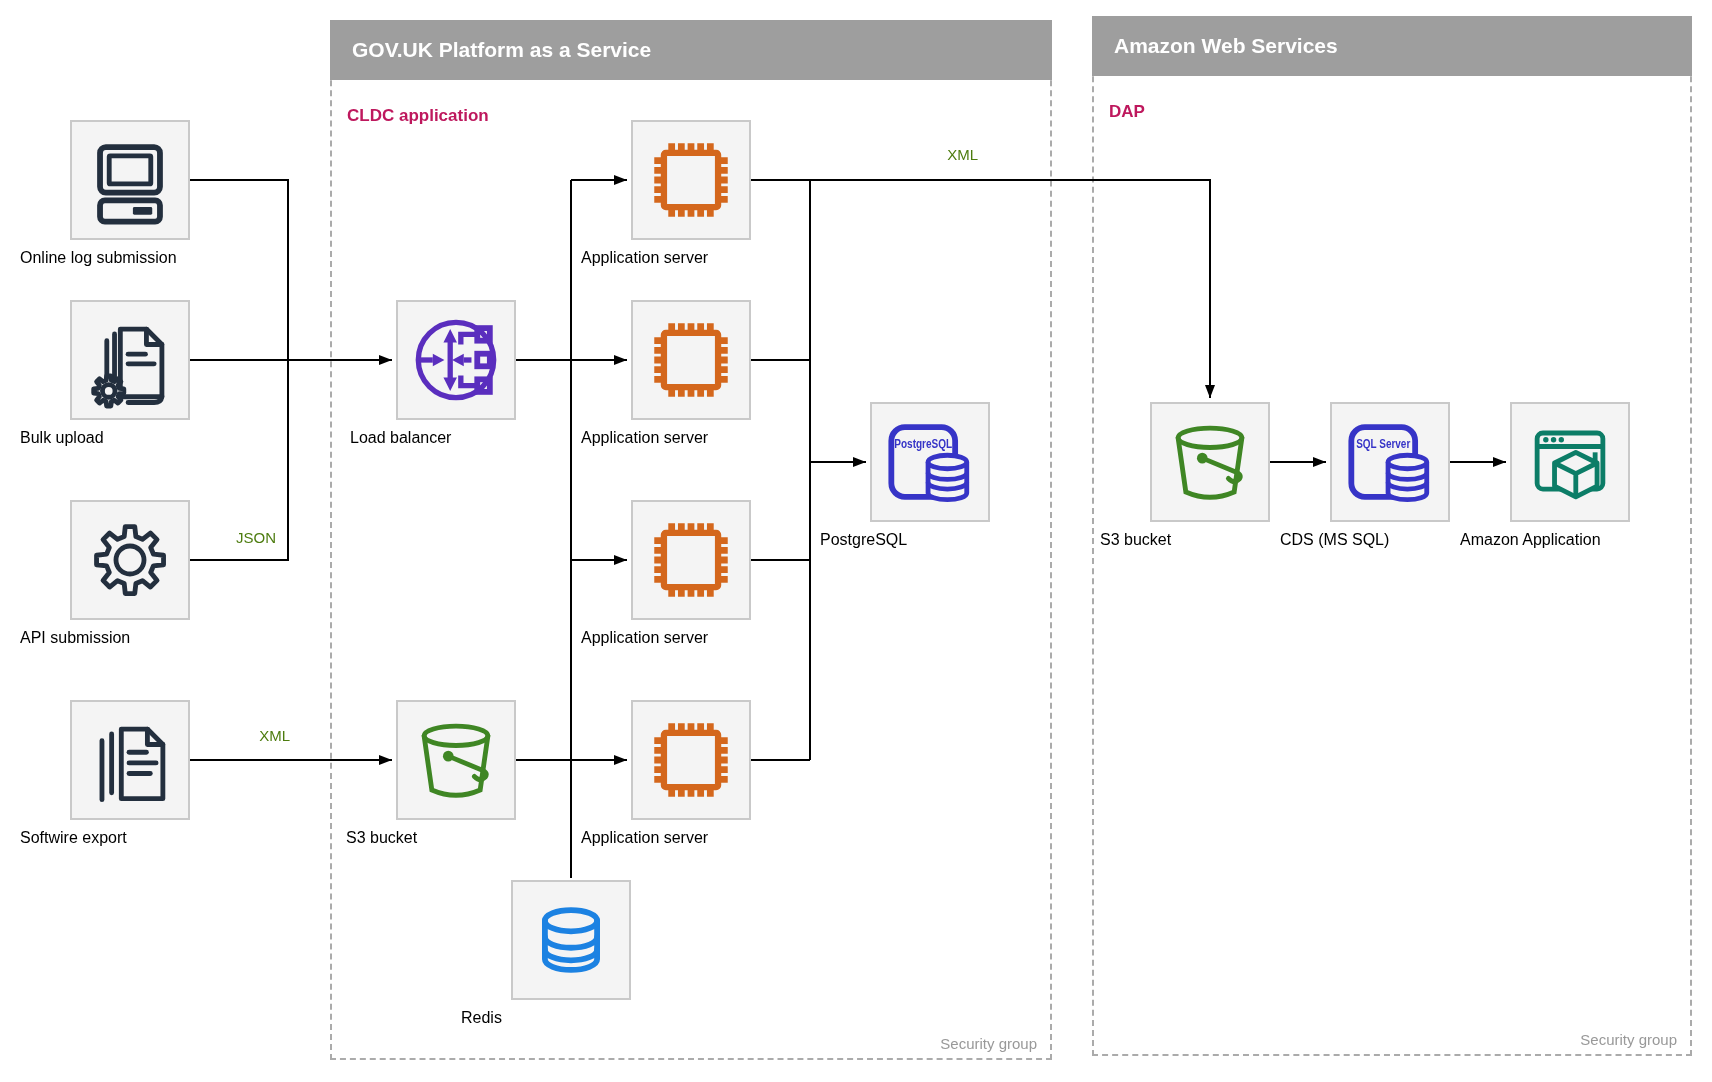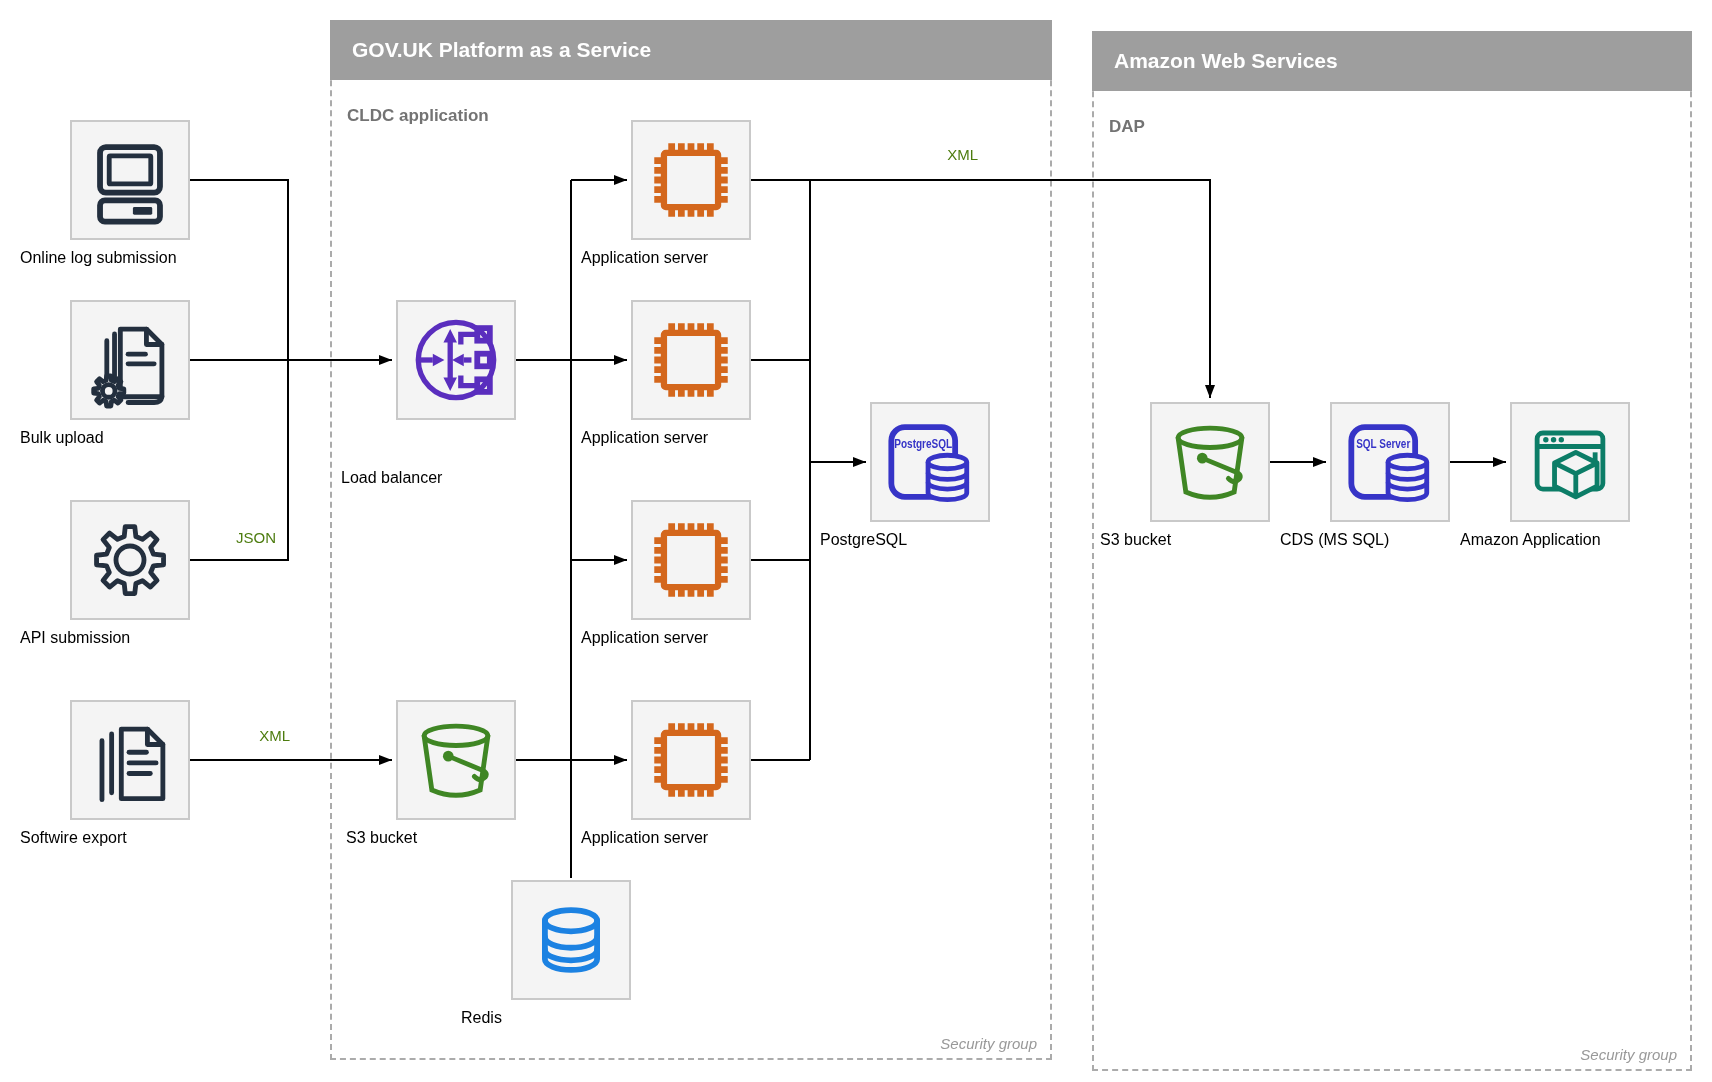--- a/index.html
+++ b/index.html
@@ -2,22 +2,22 @@
 <html style="--navy: #232F3E; --purple: #5A2EBE; --orange: #D4671C; --green: #3F8624; --blue: #1C82E2; --indigo: #3634C7; --teal: #0C7D67; --line: #000000; --node-fill: #F4F4F4; --node-border: #C9C9C9; --container-border: #ABABAB; --header-bg: #9E9E9E; --header-text: #FFFFFF; --muted-text: #999999;"><head>
 <meta charset="utf-8">
 <style>
   html,body{margin:0;padding:0;background:#fff;}
   .canvas{position:relative;width:1712px;height:1082px;background:#fff;
           font-family:"Liberation Sans",sans-serif;overflow:hidden;}
   .container{position:absolute;border:2px dashed var(--container-border);box-sizing:border-box;background:transparent;}
   .container-header{position:absolute;left:-2px;top:-2px;right:-2px;height:60px;background:var(--header-bg);
           color:var(--header-text);font-weight:bold;font-size:21px;display:flex;align-items:center;
           padding-left:22px;box-sizing:border-box;}
-  .container-sublabel{position:absolute;left:15px;top:84px;font-weight:bold;font-size:17px;color:#737373;}
-  .security-label{position:absolute;right:13px;bottom:6px;font-size:15px;color:var(--muted-text);font-style:italic;}
+  .container-sublabel{position:absolute;left:15px;top:84px;font-weight:bold;font-size:17px;color:#be185d;}
+  .security-label{position:absolute;right:13px;bottom:6px;font-size:15px;color:var(--muted-text);}
   .node{position:absolute;width:120px;height:120px;background:var(--node-fill);
         border:2px solid var(--node-border);box-sizing:border-box;}
   .node svg.icon{position:absolute;left:0;top:0;width:116px;height:116px;}
   .node-label{position:absolute;width:220px;text-align:left;font-size:16px;color:#000;line-height:20px;}
   .edge-label{position:absolute;width:100px;text-align:right;font-size:15px;color:#4d7c0f;}
   #wires{position:absolute;left:0;top:0;pointer-events:none;}
 </style>
 </head>
 <body>
 
@@ -136,21 +136,21 @@
   </svg>
 
   <div class="container" style="left:330px;top:20px;width:722px;height:1040px;">
     <div class="container-header">
       <span>GOV.UK Platform as a Service</span>
     </div>
     <div class="container-sublabel">CLDC application</div>
     <div class="security-label">Security group</div>
   </div>
 
-  <div class="container" style="left:1092px;top:31px;width:600px;height:1040px;">
+  <div class="container" style="left:1092px;top:16px;width:600px;height:1040px;">
     <div class="container-header">
       <span>Amazon Web Services</span>
     </div>
     <div class="container-sublabel">DAP</div>
     <div class="security-label">Security group</div>
   </div>
 
   <svg id="wires" width="1712" height="1082">
     <defs>
       <marker id="arw" markerUnits="userSpaceOnUse" markerWidth="14" markerHeight="11" refX="13" refY="5" orient="auto">
@@ -209,21 +209,21 @@
         <use href="#ic-docs"></use>
       </svg>
   </div>
   <div class="node-label" style="left:20px;top:828px;">Softwire export</div>
 
   <div class="node" style="left:396px;top:300px;">
     <svg class="icon" viewBox="0 0 120 120">
         <use href="#ic-lb"></use>
       </svg>
   </div>
-  <div class="node-label" style="left:341px;top:428px;margin-top:40px;">Load balancer</div>
+  <div class="node-label" style="left:350px;top:428px;">Load balancer</div>
 
   <div class="node" style="left:631px;top:120px;">
     <svg class="icon" viewBox="0 0 120 120">
         <use href="#ic-chip"></use>
       </svg>
   </div>
   <div class="node-label" style="left:581px;top:248px;">Application server</div>
 
   <div class="node" style="left:631px;top:300px;">
     <svg class="icon" viewBox="0 0 120 120">

